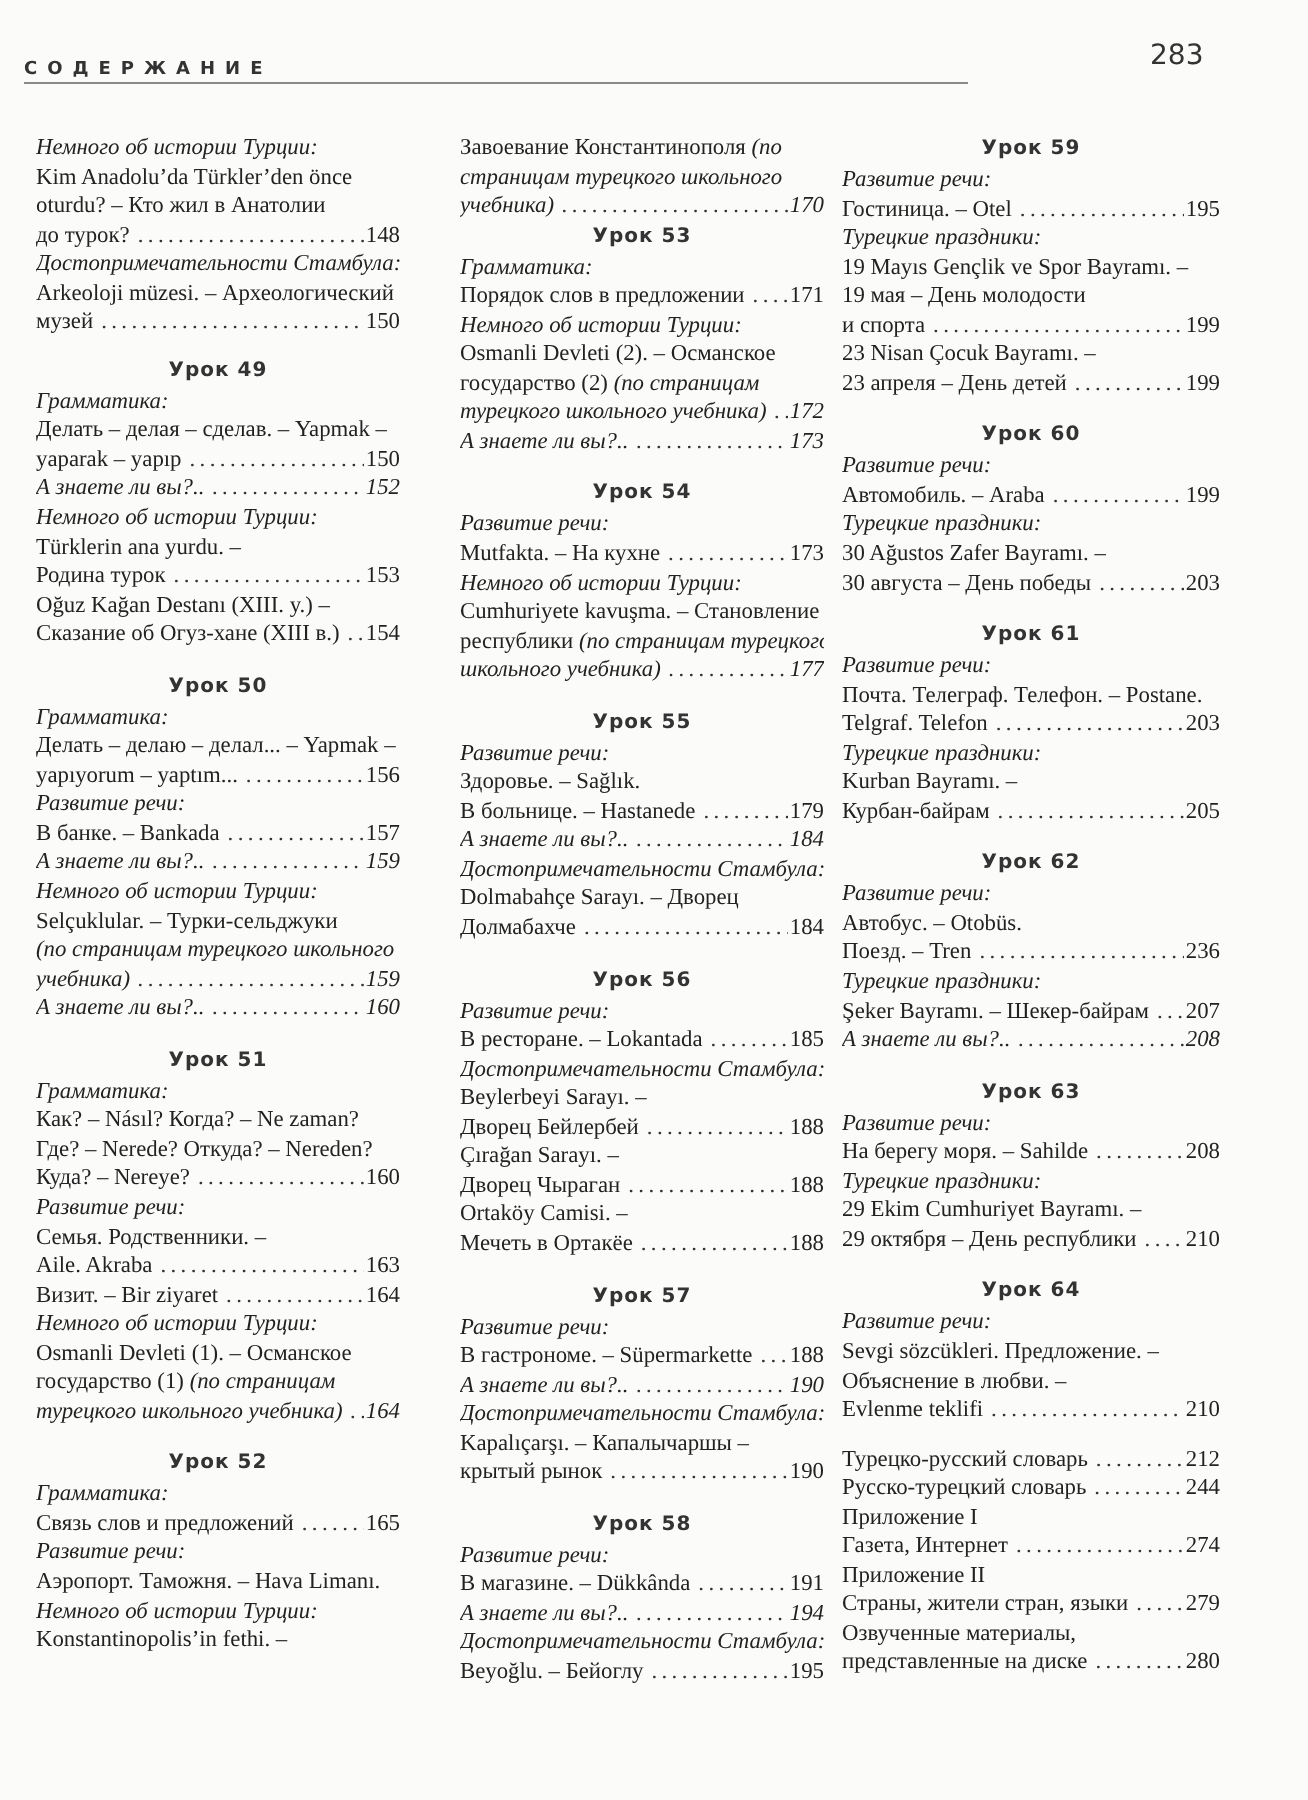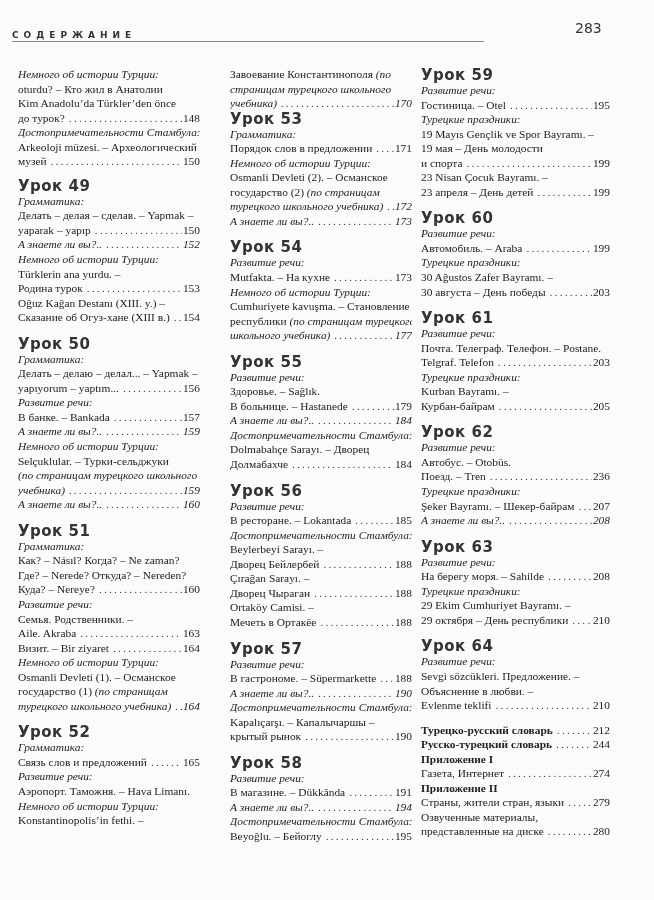--- a/index.html
+++ b/index.html
@@ -17,27 +17,27 @@
     position: absolute; left: 575px; top: 20px; font-family: "DejaVu Sans", sans-serif;
     font-size: 14px; color: #333;
   }
   .rule { position: absolute; left: 12px; top: 41px; width: 472px; height: 1px; background: #8a8a8a; }
   .col { position: absolute; top: 67px; font-size: 11.4px; line-height: 14.55px; }
   .col-left { left: 18px; width: 182px; }
   .col-mid { left: 230px; width: 182px; }
   .col-right { left: 421px; width: 189px; }
   .line { white-space: nowrap; overflow: hidden; height: 14.55px; }
   .lesson {
-    text-align: left; font-family: "DejaVu Sans", "Liberation Sans", sans-serif;
-    font-weight: bold; font-size: 15px; letter-spacing: 0.5px; color: #333;
+    text-align: center; font-family: "DejaVu Sans", "Liberation Sans", sans-serif;
+    font-weight: bold; font-size: 10px; letter-spacing: 0.5px; color: #333;
     margin-top: 7px; height: 16px; line-height: 16px;
   }
   .lesson.first { margin-top: 0; }
   .sec { font-style: italic; }
-  .bold { font-weight: bold; }
+  .bold { font-weight: normal; }
   .gap { height: 10px; }
   .entry { display: flex; align-items: baseline; }
   .entry .t { flex: 0 0 auto; }
   .entry .dots {
     flex: 1 1 auto; overflow: hidden; white-space: nowrap; margin: 0 1px 0 4px;
     letter-spacing: 2.2px; color: #333;
   }
   .entry .dots::before { content: "................................................................................"; }
   .entry .p { flex: 0 0 auto; }
 </style>
@@ -45,22 +45,22 @@
 <body>
 
 <div class="header">
   <div class="header-title">СОДЕРЖАНИЕ</div>
 </div>
 <div class="page-number">283</div>
 <div class="rule"></div>
 
 <div class="col col-left">
   <div class="line sec">Немного об истории Турции:</div>
+  <div class="line">Kim Anadolu’da Türkler’den önce</div>
   <div class="line">oturdu? – Кто жил в Анатолии</div>
-  <div class="line">Kim Anadolu’da Türkler’den önce</div>
   <div class="line entry">
       <span class="t">до турок?</span>
       <span class="dots"></span>
       <span class="p">148</span>
     </div>
   <div class="line sec">Достопримечательности Стамбула:</div>
   <div class="line">Arkeoloji müzesi. – Археологический</div>
   <div class="line entry">
       <span class="t">музей</span>
       <span class="dots"></span>

